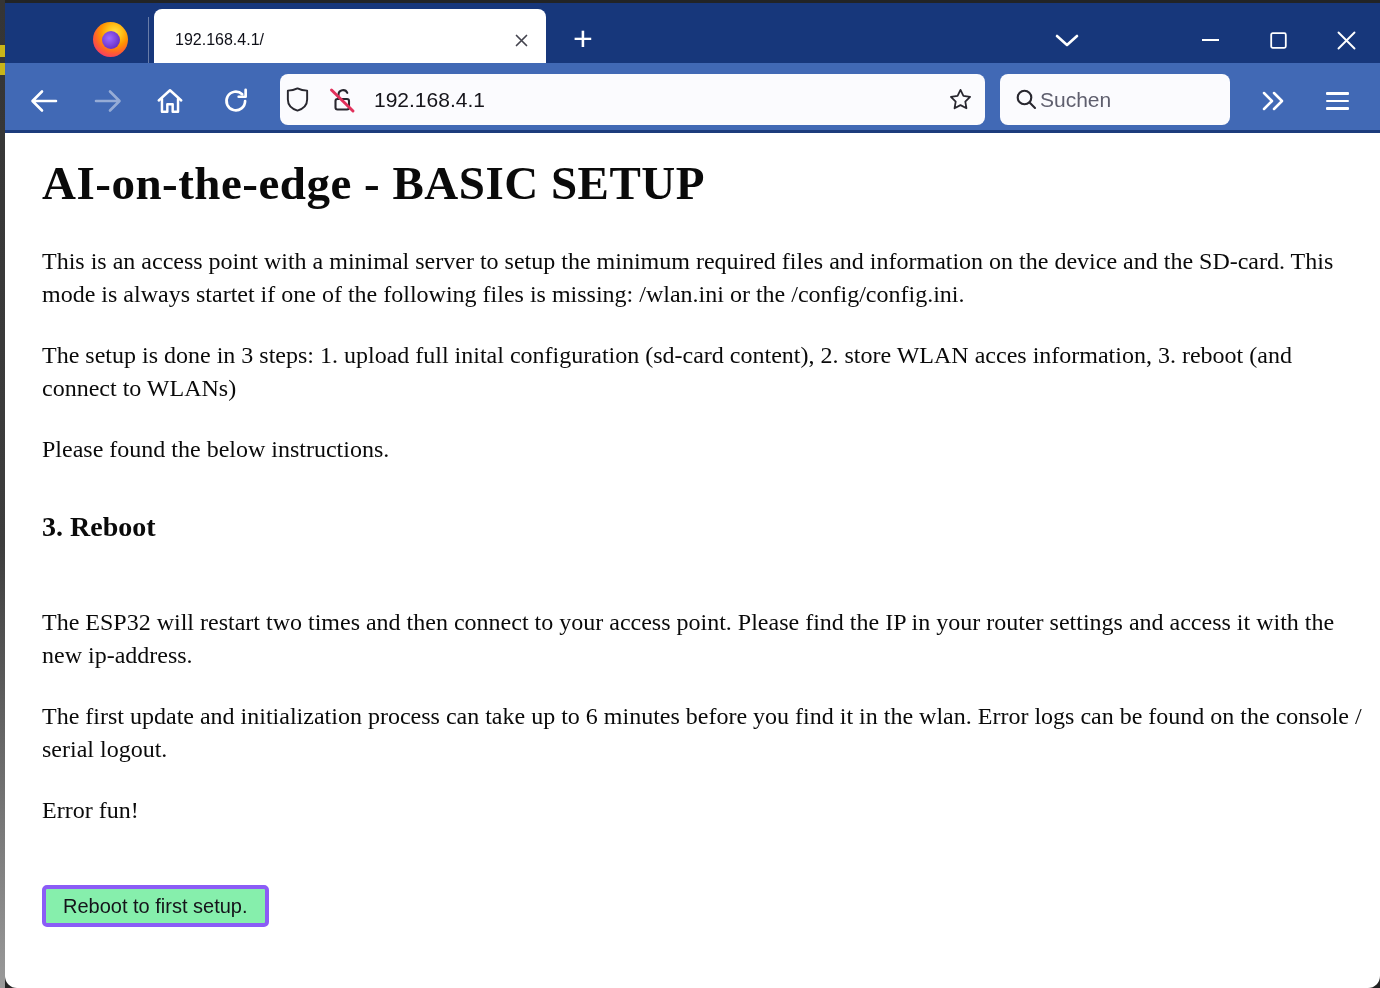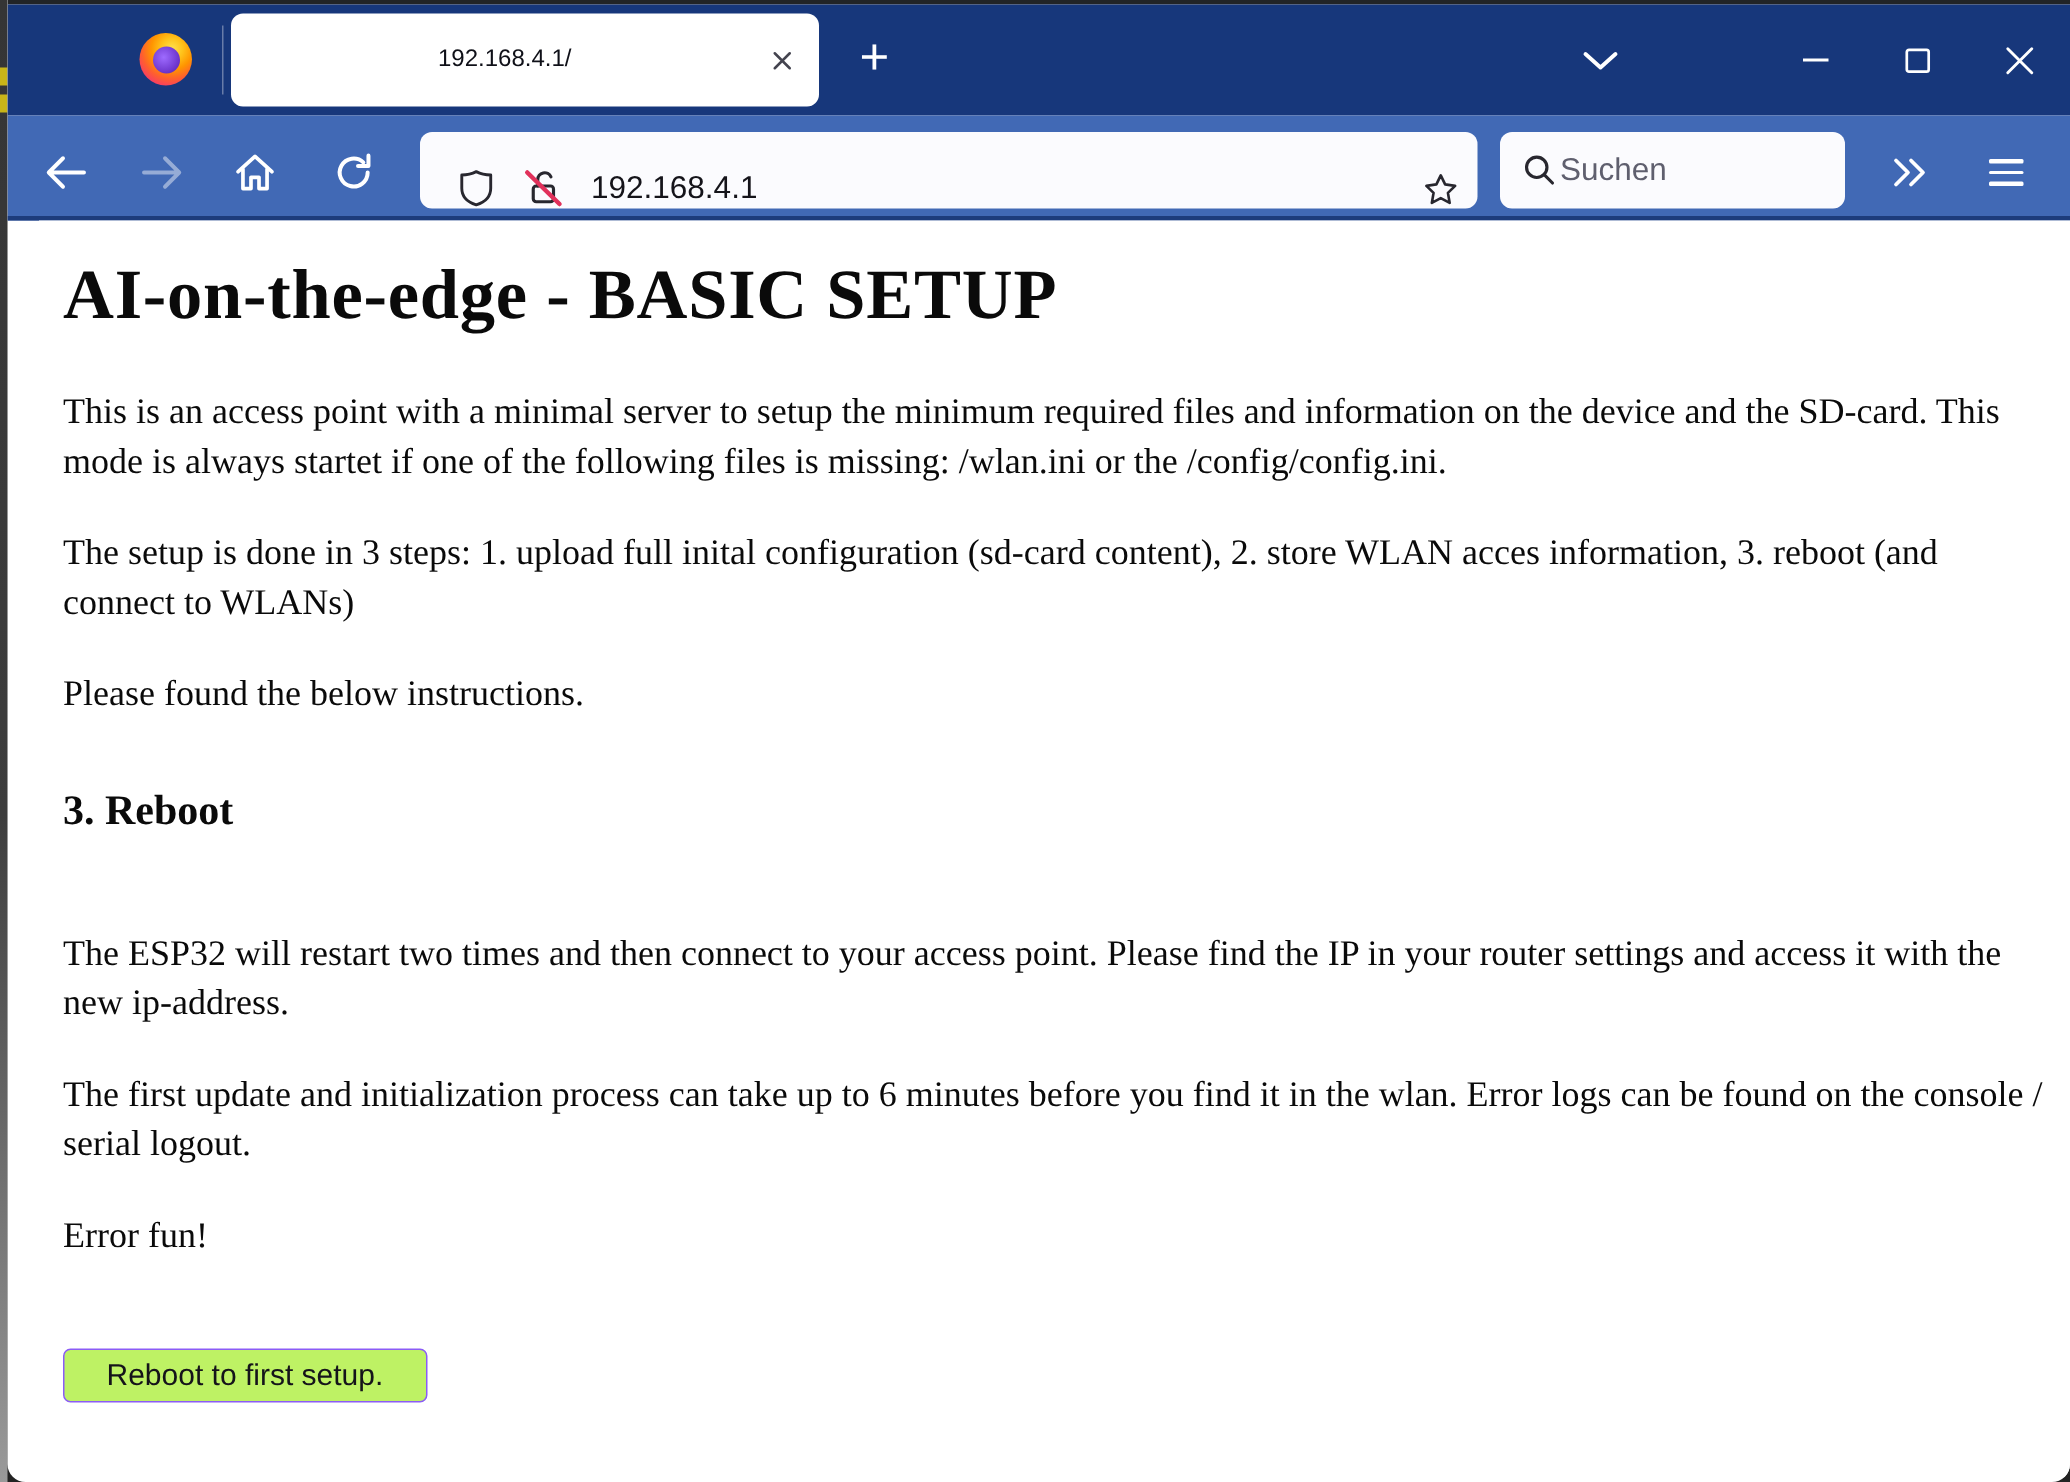--- a/index.html
+++ b/index.html
@@ -23,62 +23,62 @@
   .desktop-edge{position:absolute;left:0;top:0;width:5px;height:988px;
     background:linear-gradient(180deg,#353535 0%,#3d3d3d 55%,#9a9a9a 100%);}
   .edge-mark{position:absolute;left:0;width:5px;height:12px;background:#C9B518;}
   .edge-mark.m1{top:45px;} .edge-mark.m2{top:63px;}
 
   .window{position:absolute;left:5px;top:0;width:1375px;height:988px;
     border-radius:0 0 12px 12px;overflow:hidden;background:var(--page-bg);}
   .top-edge{height:3px;background:#222426;}
 
   
-  .tabbar{position:relative;height:74px;background:var(--tab-bar-bg);text-align:center;}
+  .tabbar{position:relative;height:60px;background:var(--tab-bar-bg);}
   .app-logo{position:absolute;left:88px;top:19px;width:35px;height:35px;border-radius:50%;
     background:radial-gradient(circle at 62% 30%,#ffe14d 0%,#ffc21a 22%,#ff9500 42%,#ff5f2e 62%,#f73b67 80%,#a6007e 100%);}
   .app-logo::after{content:"";position:absolute;left:9px;top:9px;width:18px;height:18px;border-radius:50%;
     background:radial-gradient(circle at 40% 40%,#9e6bff 0%,#6a32c9 70%,#50249c 100%);}
   .tab-separator{position:absolute;left:143px;top:14px;width:1px;height:46px;background:rgba(255,255,255,.35);}
   .tab{position:absolute;left:149px;top:6px;width:392px;height:62px;background:#fff;border-radius:8px;
     display:flex;align-items:center;padding:0 10px 0 21px;cursor:default;}
   .tab-title{font-size:16px;color:#0F1018;flex:1;white-space:nowrap;overflow:hidden;}
   .tab-close{width:30px;height:30px;border-radius:4px;display:flex;align-items:center;justify-content:center;margin-left:8px;}
   .newtab-btn{position:absolute;left:558px;top:17px;width:40px;height:40px;display:flex;align-items:center;justify-content:center;}
   .newtab-btn span{color:#fff;font-size:34px;font-weight:300;line-height:1;margin-top:-4px;}
   .tablist-btn{position:absolute;left:1040px;top:15px;width:44px;height:44px;display:flex;align-items:center;justify-content:center;}
   .win-controls{position:absolute;right:0;top:0;height:74px;display:flex;}
   .win-btn{width:68px;height:74px;display:flex;align-items:center;justify-content:center;}
 
   
   .toolbar{position:relative;height:70px;background:var(--toolbar-bg);border-bottom:3px solid var(--toolbar-border);}
   .nav-btn{position:absolute;top:16px;width:44px;height:44px;display:flex;align-items:center;justify-content:center;}
   .nav-back{left:17px;} .nav-forward{left:81px;} .nav-home{left:143px;} .nav-reload{left:209px;}
   .urlbar{position:absolute;left:275px;top:11px;width:705px;height:51px;background:var(--field-bg);
-    border-radius:8px;display:flex;align-items:flex-end;padding:0 12px 0 24px;}
+    border-radius:8px;display:flex;align-items:center;padding:0 12px 0 4px;}
   .urlbar .gap{width:17px;}
   .url-input{flex:1;border:none;outline:none;background:transparent;font-size:21px;color:#15141A;
     font-family:"Liberation Sans",sans-serif;margin-left:16px;}
   .searchbox{position:absolute;left:995px;top:11px;width:230px;height:51px;background:var(--field-bg);
     border-radius:8px;display:flex;align-items:center;padding:0 12px 0 15px;}
   .search-input{flex:1;min-width:0;border:none;outline:none;background:transparent;font-size:21px;color:#15141A;
     font-family:"Liberation Sans",sans-serif;}
   .search-input::placeholder{color:#5F5F6E;opacity:1;}
   .overflow-btn{position:absolute;left:1246px;top:16px;width:44px;height:44px;display:flex;align-items:center;justify-content:center;}
   .menu-btn{position:absolute;left:1310px;top:16px;width:44px;height:44px;display:flex;flex-direction:column;align-items:center;justify-content:center;gap:5px;}
   .menu-btn i{display:block;width:23px;height:2.6px;background:#fff;border-radius:1px;}
 
   
   .page{position:relative;height:838px;background:var(--page-bg);padding:0 16px;overflow:hidden;
     font-family:"Liberation Serif","DejaVu Serif",serif;color:#0A0A0A;margin-left:21px;}
   .page h1{margin:22px 0 34px;font-size:47px;line-height:56px;font-weight:700;letter-spacing:.5px;}
   .page p{margin:28px 0;font-size:24px;line-height:33px;}
   .page h3{margin:44px 0 30px;font-size:28px;line-height:33px;font-weight:700;}
   .reboot-btn{margin-top:30px;font-family:"Liberation Sans",sans-serif;font-size:20px;color:#15141A;
-    background:#bef264;border:1px solid #8b5cf6;border-radius:5px;padding:4px 28px;line-height:26px;cursor:default;}
+    background:#86efac;border:4px solid #8b5cf6;border-radius:5px;padding:4px 17px;line-height:26px;cursor:default;}
 </style>
 </head>
 <body>
 
 <div class="desktop-edge">
   <div class="edge-mark m1"></div>
   <div class="edge-mark m2"></div>
 </div>
 
 <div class="window">

